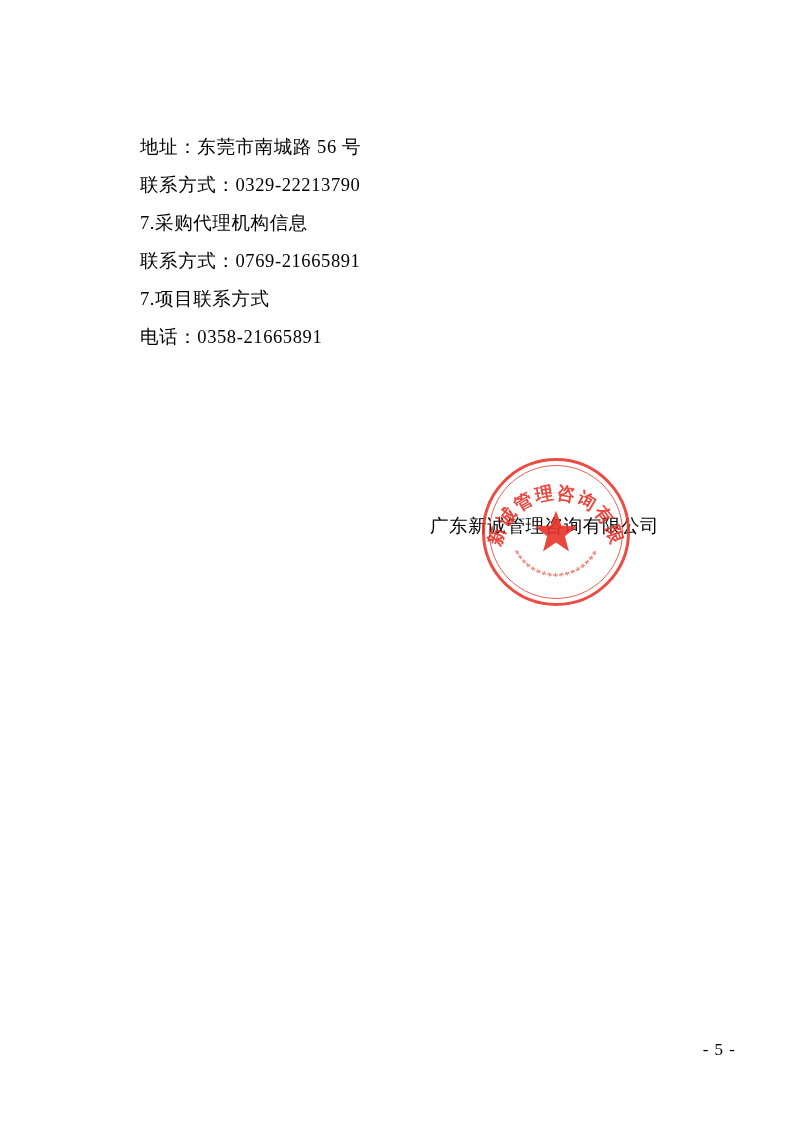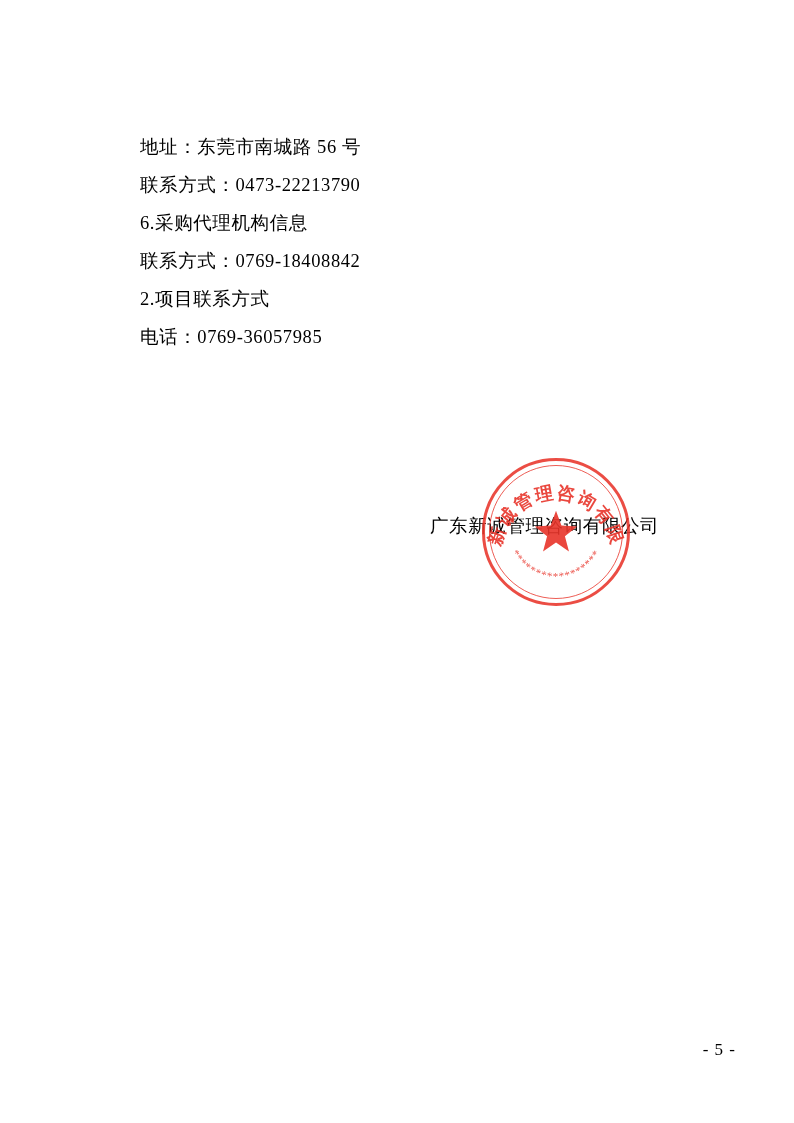--- a/index.html
+++ b/index.html
@@ -126,25 +126,25 @@
     letter-spacing: 1px;
   }
 </style>
 </head>
 <body>
 
 <div class="page">
 
   <div class="content">
     <div class="line">地址：东莞市南城路 56 号</div>
-    <div class="line">联系方式：0473-22213790</div>
-    <div class="line">6.采购代理机构信息</div>
-    <div class="line">联系方式：0769-18408842</div>
-    <div class="line">2.项目联系方式</div>
-    <div class="line">电话：0769-36057985</div>
+    <div class="line">联系方式：0329-22213790</div>
+    <div class="line">7.采购代理机构信息</div>
+    <div class="line">联系方式：0769-21665891</div>
+    <div class="line">7.项目联系方式</div>
+    <div class="line">电话：0358-21665891</div>
   </div>
 
   <div class="sign-block">
     <div class="sign-line">广东新诚管理咨询有限公司</div>
   </div>
 
   <div class="seal">
     <div class="seal-outer"></div>
     <div class="seal-inner"></div>
     <svg class="seal-arc" viewBox="0 0 148 148">

